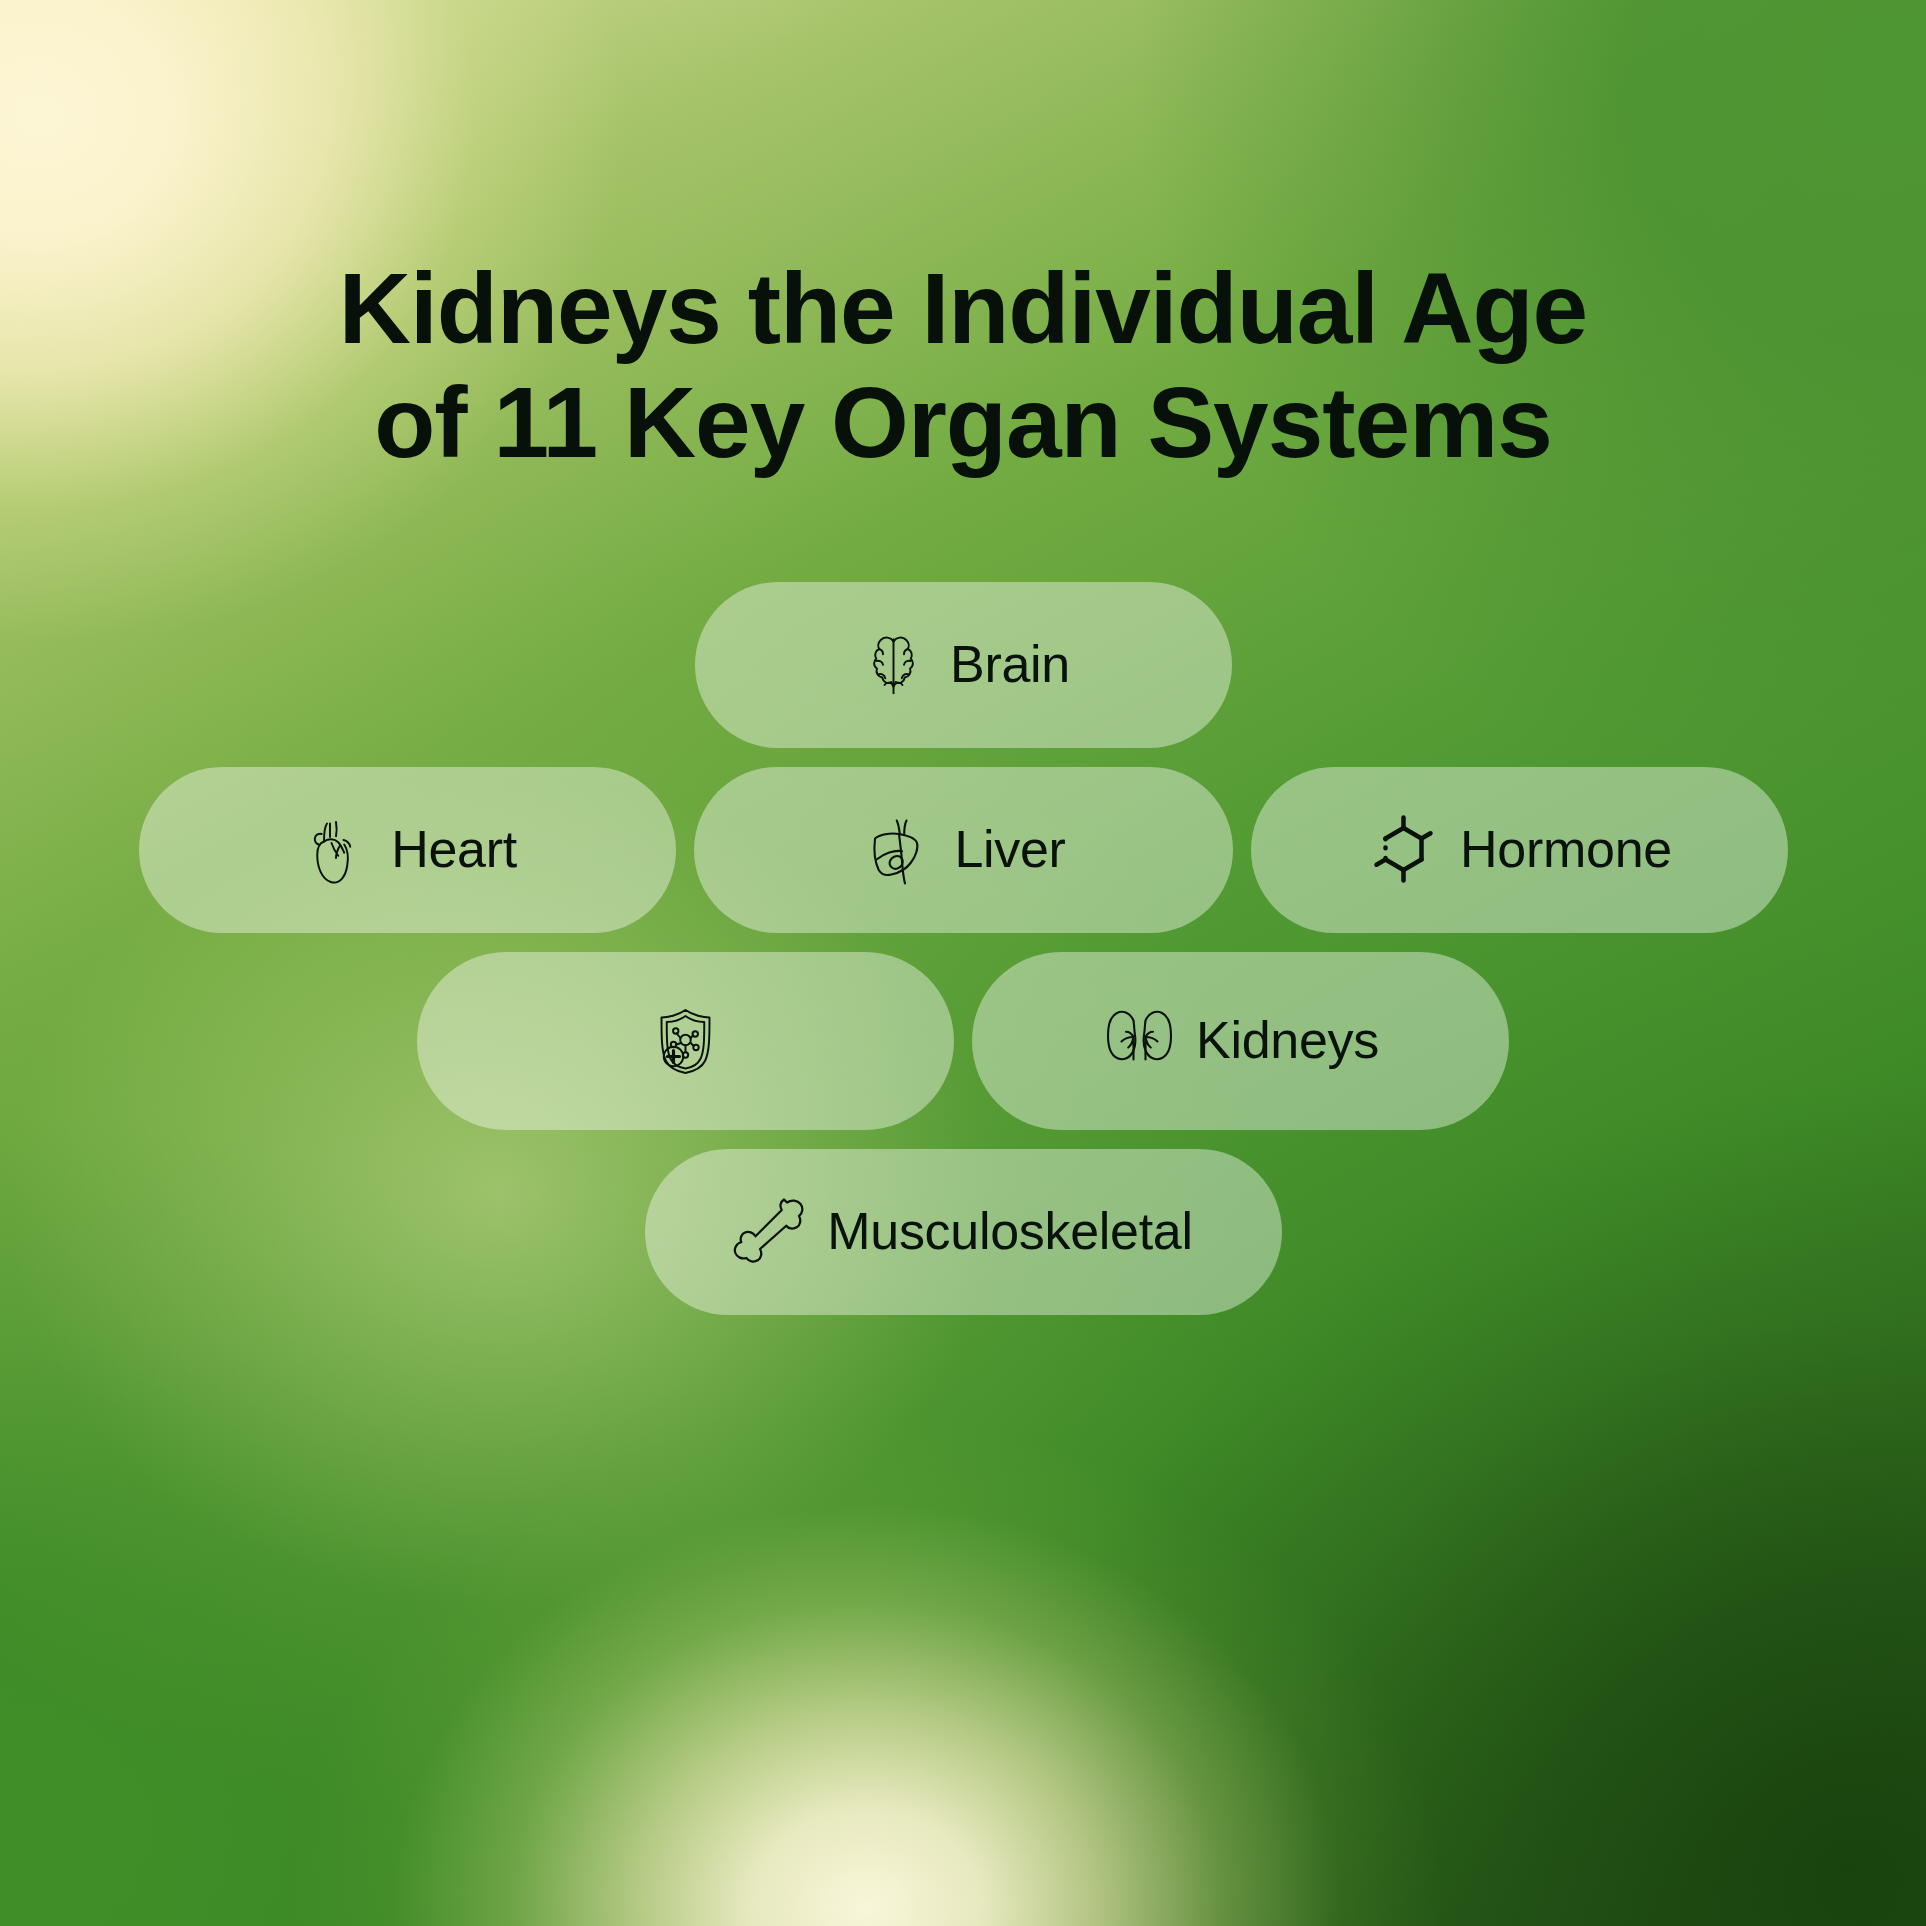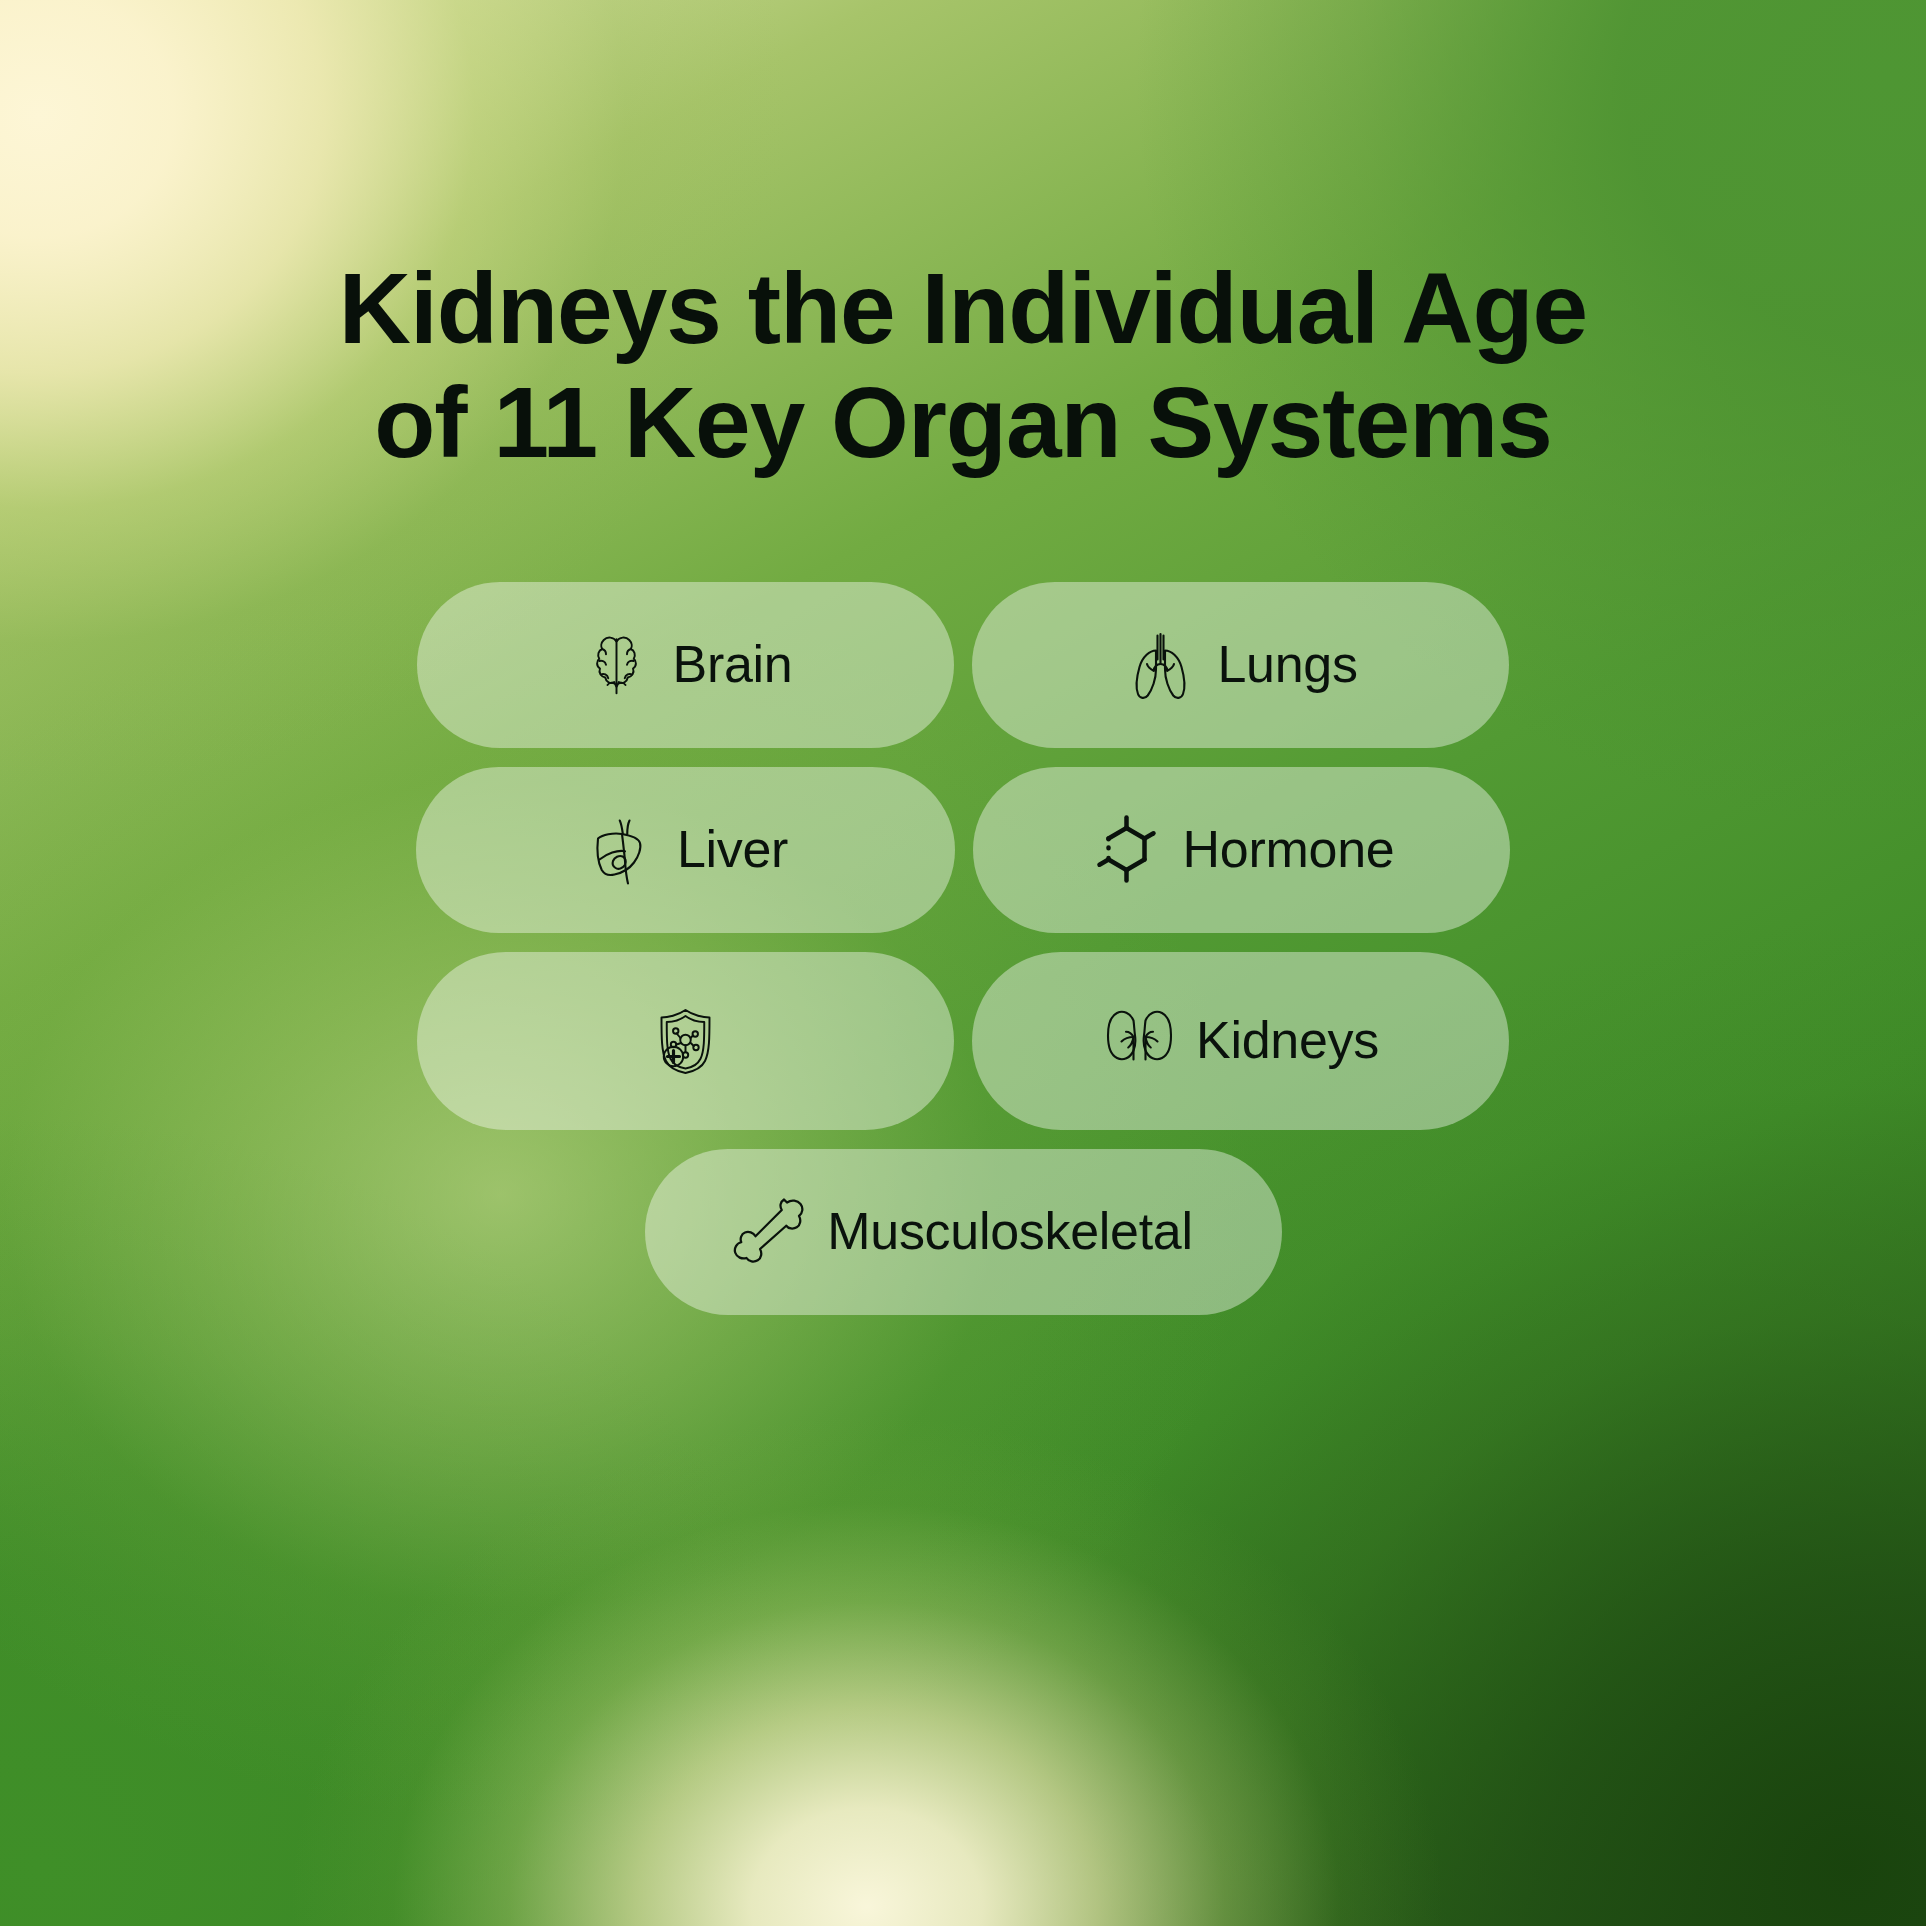--- a/index.html
+++ b/index.html
@@ -166,39 +166,38 @@
             <path d="M50 18c-4-6-12-7-17-2-4 4-4 9-2 12-5 2-7 8-4 13-4 3-4 10 1 13-2 5 1 11 7 12 1 6 7 9 12 6 1 3 2 5 3 6"></path>
             <path d="M50 18c4-6 12-7 17-2 4 4 4 9 2 12 5 2 7 8 4 13 4 3 4 10-1 13 2 5-1 11-7 12-1 6-7 9-12 6-1 3-2 5-3 6"></path>
             <path d="M31 28c3 1 5 4 5 7M27 44c4-1 8 1 9 5M29 62c4-2 9 0 10 5M38 76c2-3 6-4 9-2"></path>
             <path d="M69 28c-3 1-5 4-5 7M73 44c-4-1-8 1-9 5M71 62c-4-2-9 0-10 5M62 76c-2-3-6-4-9-2"></path>
           </svg>
         </span>
         <span class="pill-label">Brain</span>
       </div>
 
 
-      <div class="pill w-c">
-        <span class="pill-icon">
-          <svg viewBox="0 0 100 100" fill="none" stroke="#0a120c" stroke-width="2.8" stroke-linecap="round" stroke-linejoin="round">
-            <path d="M50 8 v40"></path>
-            <path d="M46 10 v32 M54 10 v32"></path>
-            <path d="M50 48 c-5 0-9 4-9 9 M50 48 c5 0 9 4 9 9"></path>
-            <path d="M41 57 c-4-2-8-5-9-9"></path>
-            <path d="M59 57 c4-2 8-5 9-9"></path>
-            <path d="M44 30 C36 30 26 38 22 52 c-4 14-5 28-2 36 2 6 9 7 13 2 6-8 11-22 11-35 V30 Z"></path>
-            <path d="M56 30 c8 0 18 8 22 22 4 14 5 28 2 36-2 6-9 7-13 2-6-8-11-22-11-35 V30 Z"></path>
-          </svg>
-        </span>
-        <span class="pill-label">Lungs</span>
-      </div>
-
-    </div>
-
-    <div class="row">
-
+
+    </div>
+
+    <div class="row">
+
+      <div class="pill w-a">
+        <span class="pill-icon">
+          <svg viewBox="0 0 100 100" fill="none" stroke="#0a120c" stroke-width="2.6" stroke-linecap="round" stroke-linejoin="round">
+            <path d="M36 38 c-6 2-9 9-9 18 0 16 6 32 18 36 12 4 20-8 22-22 2-12 0-22-4-28"></path>
+            <path d="M36 38 c0-10 1-20 4-24 M44 14 v18 M52 12 c1 6 1 14 0 19"></path>
+            <path d="M33 28 c-4-1-8 1-9 5-1 4 1 8 5 9"></path>
+            <path d="M36 38 c6-4 14-4 19 1 4 4 6 10 8 14"></path>
+            <path d="M46 40 c2 6 5 12 9 17 M57 44 c-3 5-5 10-5 16"></path>
+            <path d="M62 36 c4 1 8 4 9 9"></path>
+          </svg>
+        </span>
+        <span class="pill-label">Heart</span>
+      </div>
 
       <div class="pill w-b">
         <span class="pill-icon">
           <svg viewBox="0 0 100 100" fill="none" stroke="#0a120c" stroke-width="2.8" stroke-linecap="round" stroke-linejoin="round">
             <path d="M20 34 C26 29 40 26 52 28 c12 2 22 6 24 12 2 7-2 18-8 26 -6 8-16 14-26 16 -8 2-14-1-17-6 -4-8-7-24-5-42 Z"></path>
             <path d="M53 27 c-1-7-2-13-4-17"></path>
             <path d="M59 28 c0-8 1-14 3-18"></path>
             <path d="M52 28 c2 16 4 34 5 48 1 8 2 14 3 18"></path>
             <path d="M22 62 c10-8 24-13 34-11"></path>
             <path d="M40 64 c2-5 8-8 13-6 4 2 5 7 3 11 -3 5-9 7-13 4 -3-2-4-6-3-9 Z"></path>

